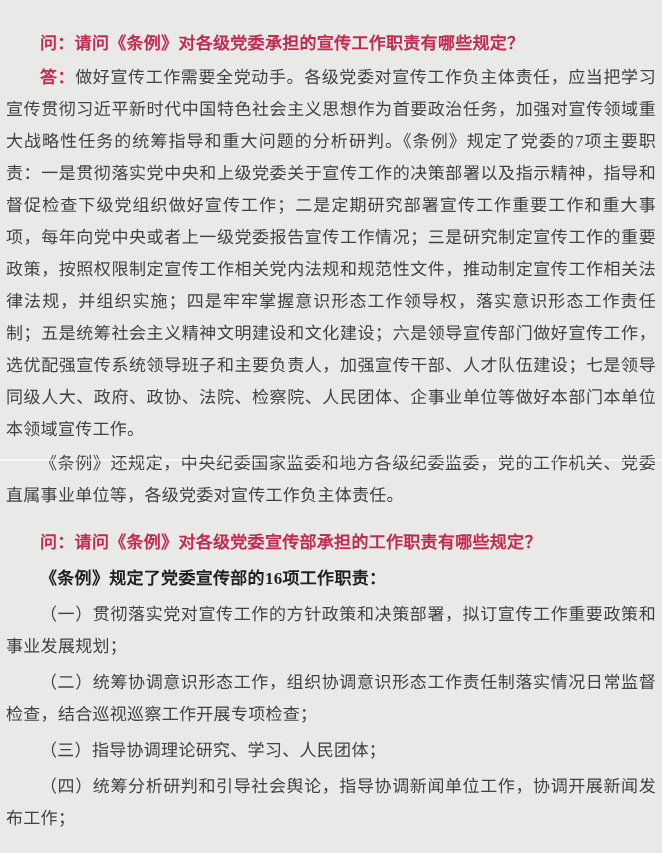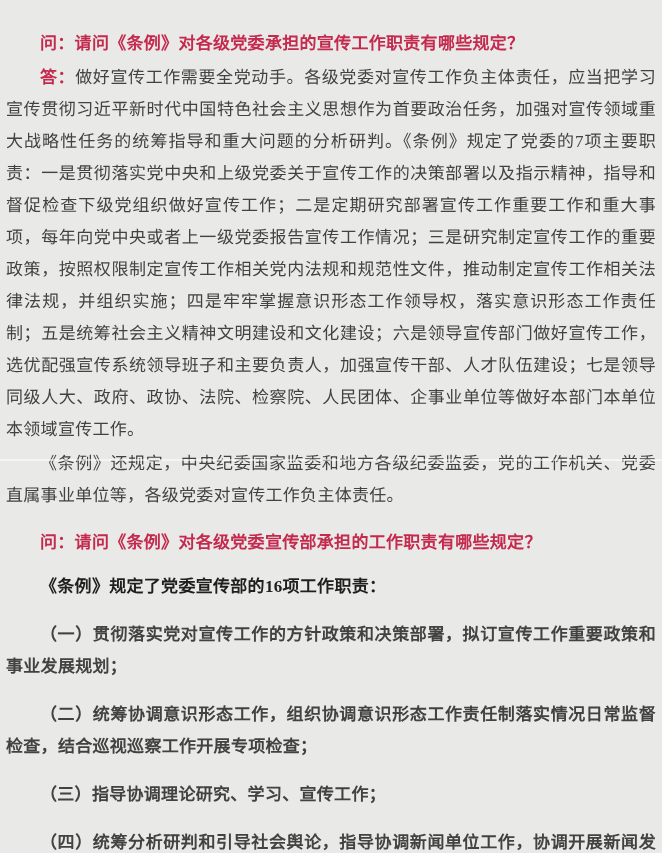--- a/index.html
+++ b/index.html
@@ -36,25 +36,24 @@
   .article p.question.first {
     margin-top: 18px;
   }
   .article p.answer .prefix {
     color: #c42a4e;
     font-weight: bold;
   }
   .article p.bold-lead {
     color: #1f1f1f;
     font-weight: bold;
-    margin-top: 12px;
+    margin-top: 4px;
   }
   .article p.list-item {
-    margin-top: 16px;
-    font-weight: bold;
+    margin-top: 4px;
   }
   .seam {
     position: absolute;
     left: 0;
     top: 459px;
     width: 662px;
     height: 2px;
     background: rgba(255, 255, 255, 0.55);
     pointer-events: none;
   }
@@ -72,19 +71,19 @@
 
   <p class="question"><span class="prefix">问：</span><span>请问《条例》对各级党委宣传部承担的工作职责有哪些规定？</span></p>
 
 
   <p class="para bold-lead">《条例》规定了党委宣传部的16项工作职责：</p>
 
   <p class="para list-item">（一）贯彻落实党对宣传工作的方针政策和决策部署，拟订宣传工作重要政策和事业发展规划；</p>
 
   <p class="para list-item">（二）统筹协调意识形态工作，组织协调意识形态工作责任制落实情况日常监督检查，结合巡视巡察工作开展专项检查；</p>
 
-  <p class="para list-item">（三）指导协调理论研究、学习、宣传工作；</p>
+  <p class="para list-item">（三）指导协调理论研究、学习、人民团体；</p>
 
   <p class="para list-item">（四）统筹分析研判和引导社会舆论，指导协调新闻单位工作，协调开展新闻发布工作；</p>
 
 </div>
 
 <div class="seam"></div>
 
 </body></html>

